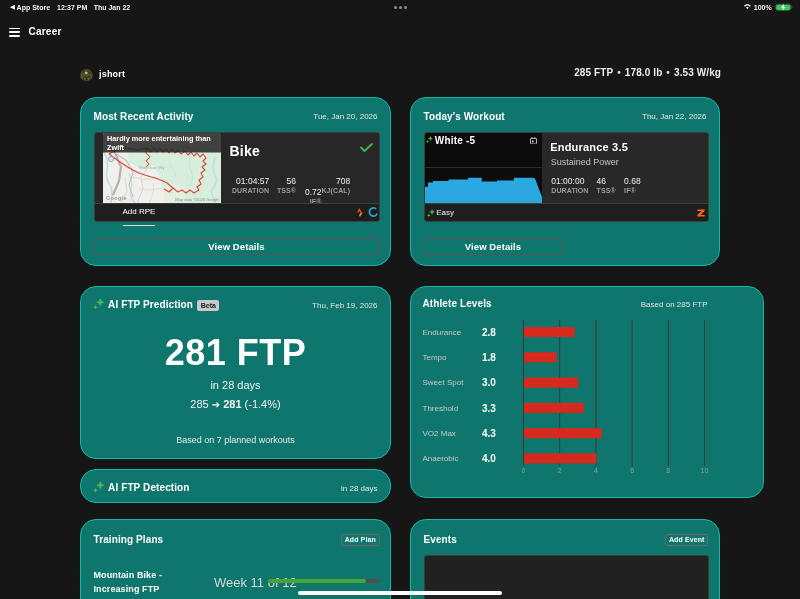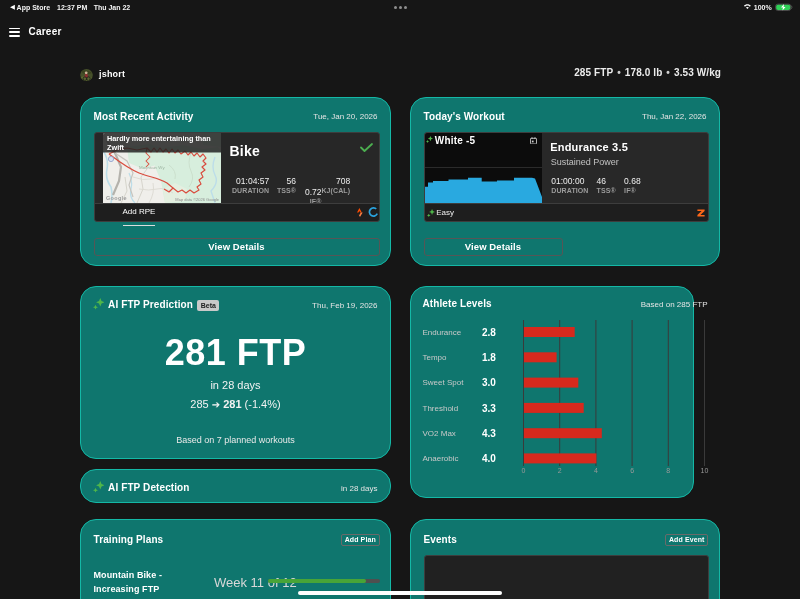--- a/index.html
+++ b/index.html
@@ -200,21 +200,21 @@
     </svg>
     <div class="ctitle" style="left:27.1px; top:13.4px;">AI FTP Prediction</div>
     <div class="abs" style="left:116.2px; top:13.4px; background:#c9c9c9; color:#222; font-size:7px; line-height:7px; font-weight:bold; border-radius:2px; padding:1.7px 3.5px;">Beta</div>
     <div class="cdate" style="top:14.9px;">Thu, Feb 19, 2026</div>
     <div class="t" style="left:0; top:48.2px; width:100%; text-align:center; font-size:36px; font-weight:bold; color:#fff; letter-spacing:0.5px;">281 FTP</div>
     <div class="t" style="left:0; top:93px; width:100%; text-align:center; font-size:11px; color:#f2f2f2;">in 28 days</div>
     <div class="t" style="left:0; top:111.9px; width:100%; text-align:center; font-size:11px; color:#f2f2f2;">285 <span style="font-size:10px;">➔</span> <b>281</b> (-1.4%)</div>
     <div class="t" style="left:0; top:149.4px; width:100%; text-align:center; font-size:9px; color:#e9e9e9;">Based on 7 planned workouts</div>
   </div>
 
-  <div class="card" style="left:410px; top:286px; width:284px; height:212px;">
+  <div class="card" style="left:410px; top:286px; width:354px; height:212px;">
     <svg class="abs" style="left:0; top:0;" width="308" height="210" viewBox="0 0 308 210">
       <text x="11.5" y="20.4" font-size="10" font-weight="bold" fill="#fff" letter-spacing="0.1">Athlete Levels</text>
       <text x="296.5" y="19.7" font-size="8" fill="#e4e4e4" text-anchor="end">Based on 285 FTP</text>
       <g stroke="#3a3a3a" stroke-width="1">
         <line x1="112.5" y1="33" x2="112.5" y2="179"></line>
         <line x1="148.7" y1="33" x2="148.7" y2="179"></line>
         <line x1="184.9" y1="33" x2="184.9" y2="179"></line>
         <line x1="221.1" y1="33" x2="221.1" y2="179"></line>
         <line x1="257.3" y1="33" x2="257.3" y2="179"></line>
         <line x1="293.5" y1="33" x2="293.5" y2="179"></line>

